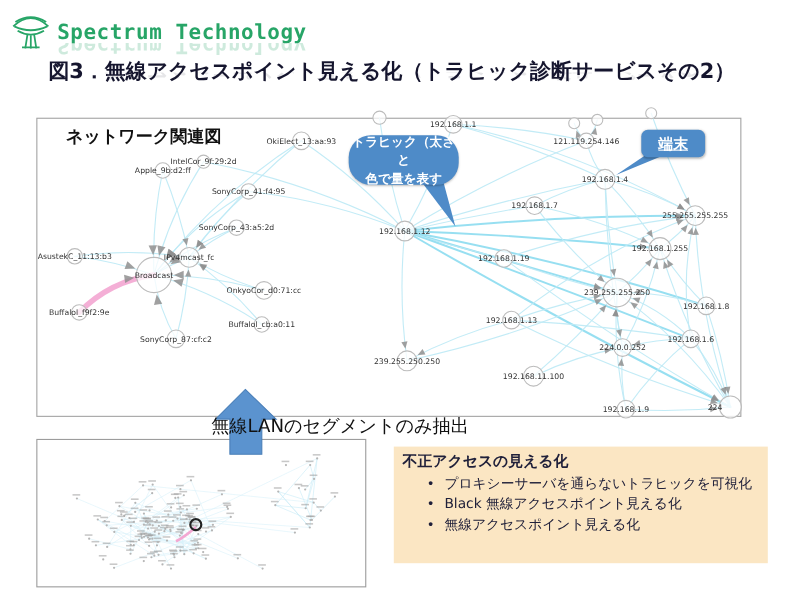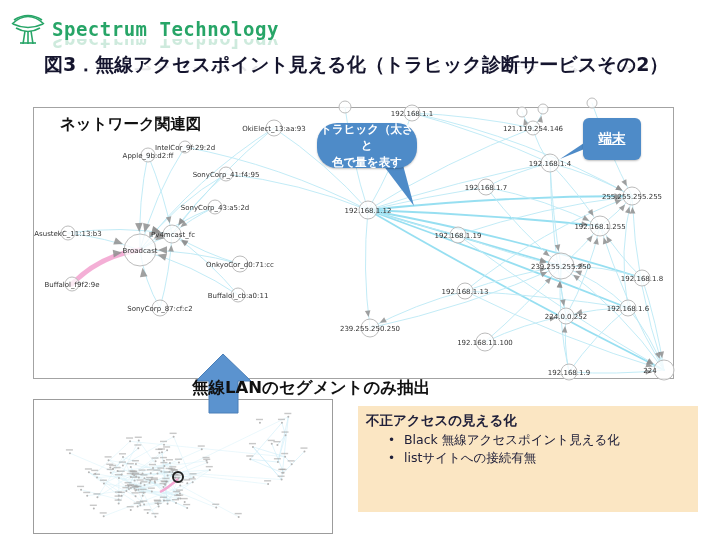--- a/index.html
+++ b/index.html
@@ -22,23 +22,23 @@
   .mini-panel{position:absolute;left:33px;top:399px;width:298px;height:133px;background:#fff;
               border:1px solid #9c9c9c;z-index:1;}
   .panel-title{position:absolute;left:48px;top:114px;font-size:15.5px;font-weight:bold;color:#111;z-index:3;margin-left:12px;}
   
   #scene{position:absolute;left:0;top:0;z-index:2;pointer-events:none;}
   
   .callout{position:absolute;background:#4e8bc8;color:#fff;font-weight:bold;text-align:center;
            border-radius:20px;z-index:3;display:flex;align-items:center;justify-content:center;
            box-shadow:0 1px 2px rgba(0,0,0,.25);}
   .callout-traffic{left:317px;top:123px;width:100px;height:45px;font-size:11.5px;line-height:1.45;}
-  .callout-terminal{left:583px;top:118px;width:58px;height:42px;font-size:13.5px;border-radius:6px;text-decoration:underline;}
+  .callout-terminal{left:583px;top:118px;width:58px;height:25px;font-size:13.5px;border-radius:6px;text-decoration:underline;}
   
-  .arrow-caption{position:absolute;left:192px;top:377px;font-size:16.5px;font-weight:bold;color:#111;
+  .arrow-caption{position:absolute;left:192px;top:377px;font-size:16.5px;font-weight:normal;color:#111;
                  z-index:3;white-space:nowrap;text-align:center;}
   .info-box{position:absolute;left:358px;top:406px;width:340px;height:106px;background:#fbe6c3;
             z-index:3;padding:5px 8px 0 8px;box-sizing:border-box;color:#20203a;}
   .ib-h{font-size:13.5px;font-weight:bold;line-height:1.45;}
   .ib-b{font-size:12.5px;line-height:1.5;padding-left:38px;position:relative;}
   .ib-b::before{content:"\2022";position:absolute;left:22px;top:0;font-size:12px;}
 </style>
 </head>
 <body>
 
@@ -651,17 +651,18 @@
     <span id="callout-traffic-text">トラヒック（太さと<br>色で量を表す</span>
   </div>
   <div class="callout callout-terminal">
     <span>端末</span>
   </div>
 
   <div class="arrow-caption">無線LANのセグメントのみ抽出</div>
 
   <div class="info-box">
     <div class="ib-h">不正アクセスの見える化</div>
+    <div class="ib-b">プロキシーサーバを通らないトラヒックを可視化</div>
     <div class="ib-b">Black 無線アクセスポイント見える化</div>
-    <div class="ib-b">listサイトへの接続有無</div>
+    <div class="ib-b">無線アクセスポイント見える化</div>
   </div>
 
 </div>
 
 </body></html>

